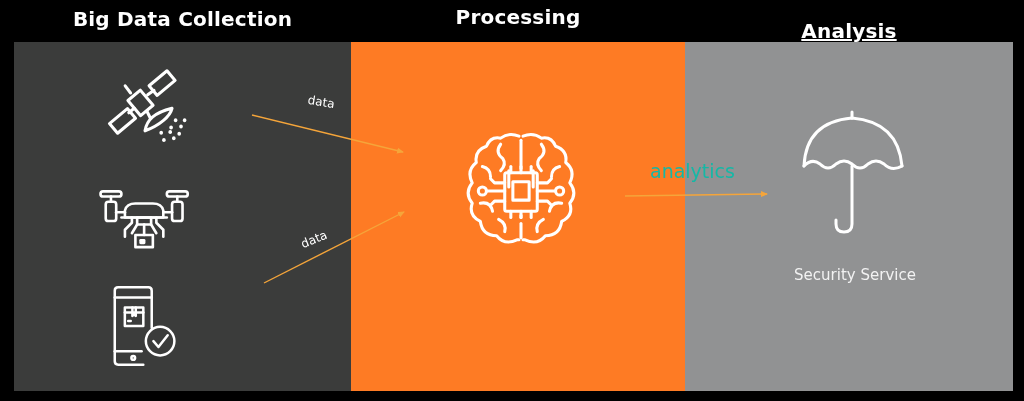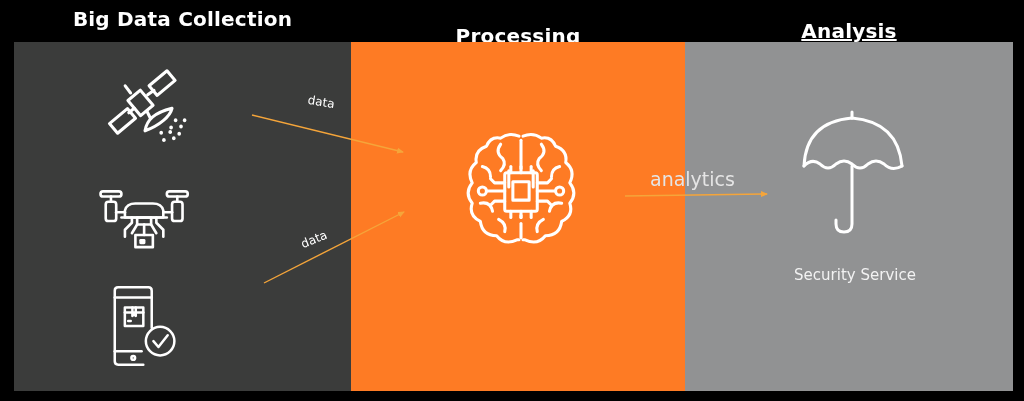--- a/index.html
+++ b/index.html
@@ -7,37 +7,37 @@
       width: 1024px; height: 401px; background: #000000;
       position: relative; overflow: hidden;
       font-family: "DejaVu Sans", sans-serif;
     }
     .stage-title {
       position: absolute; top: 4px; height: 30px; line-height: 30px;
       color: #ffffff; font-weight: bold; font-size: 20px; text-align: center;
       letter-spacing: 0.2px;
     }
     #t1 { left: 14px; width: 337px; }
-    #t2 { left: 351px; width: 334px; top: 2px; margin-top: 19px; }
+    #t2 { left: 351px; width: 334px; top: 2px; }
     #t3 { left: 685px; width: 328px; top: 16px; text-decoration: underline; }
     .panel { position: absolute; top: 42px; height: 349px; }
     #p1 { left: 14px; width: 337px; background: #3b3c3b; }
     #p2 { left: 351px; width: 334px; background: #fe7b24; }
     #p3 { left: 685px; width: 328px; background: #919293; }
     .icon { position: absolute; }
     .icon svg { display: block; }
     .overlay { position: absolute; left: 0; top: 0; width: 1024px; height: 401px; pointer-events: none; }
     .flow-label {
       position: absolute; font-family: "DejaVu Sans", sans-serif; font-size: 12px;
       color: #ffffff; transform-origin: left top; white-space: nowrap;
     }
     #lbl-data-1 { left: 309px; top: 93px; transform: rotate(9deg); }
     #lbl-data-2 { left: 299px; top: 238px; transform: rotate(-22deg); }
     #lbl-analytics {
-      left: 650px; top: 160px; font-size: 19px; color: #e5e5e5; margin-top: 8px;
+      left: 650px; top: 160px; font-size: 19px; color: #14b8a6;
     }
     #caption-security {
       position: absolute; left: 785px; top: 266px; width: 140px; text-align: center;
       color: #f2f2f2; font-size: 15px;
     }
   </style>
 </head>
 <body>
 
 <div id="t1" class="stage-title">Big Data Collection</div>

